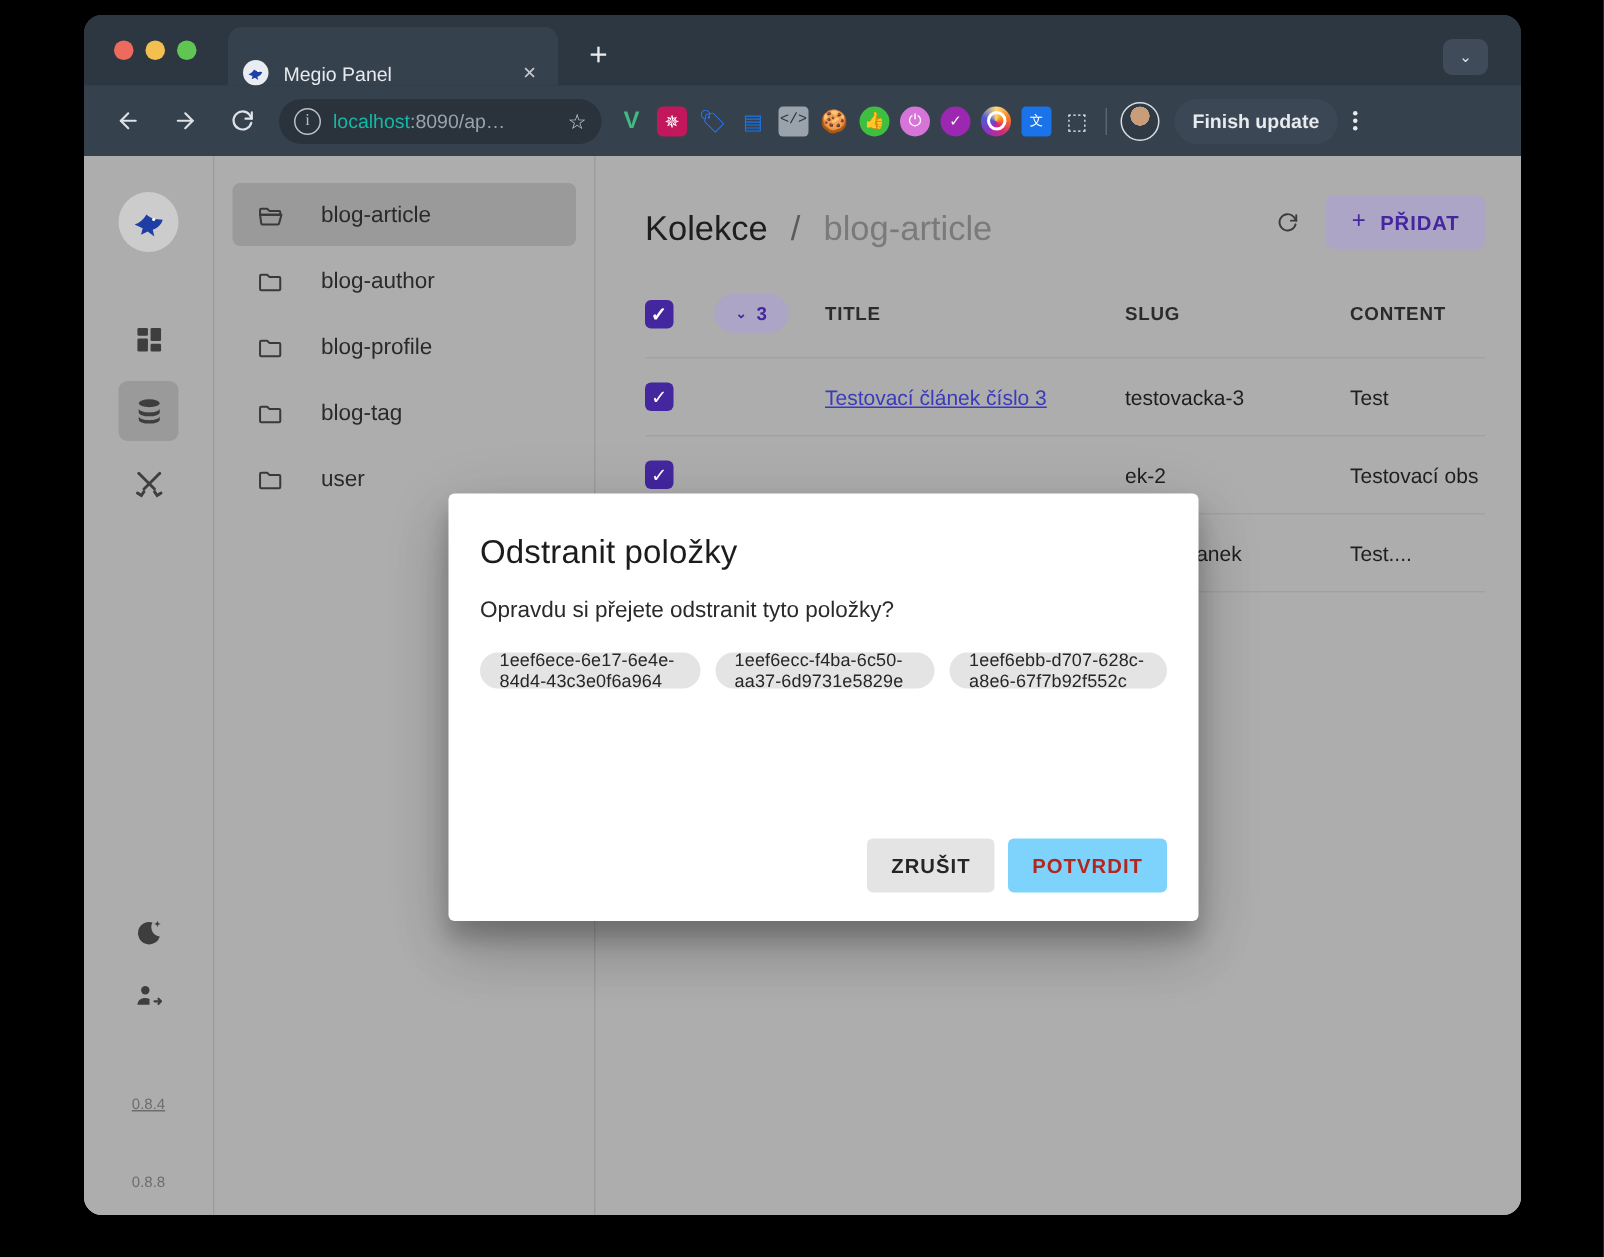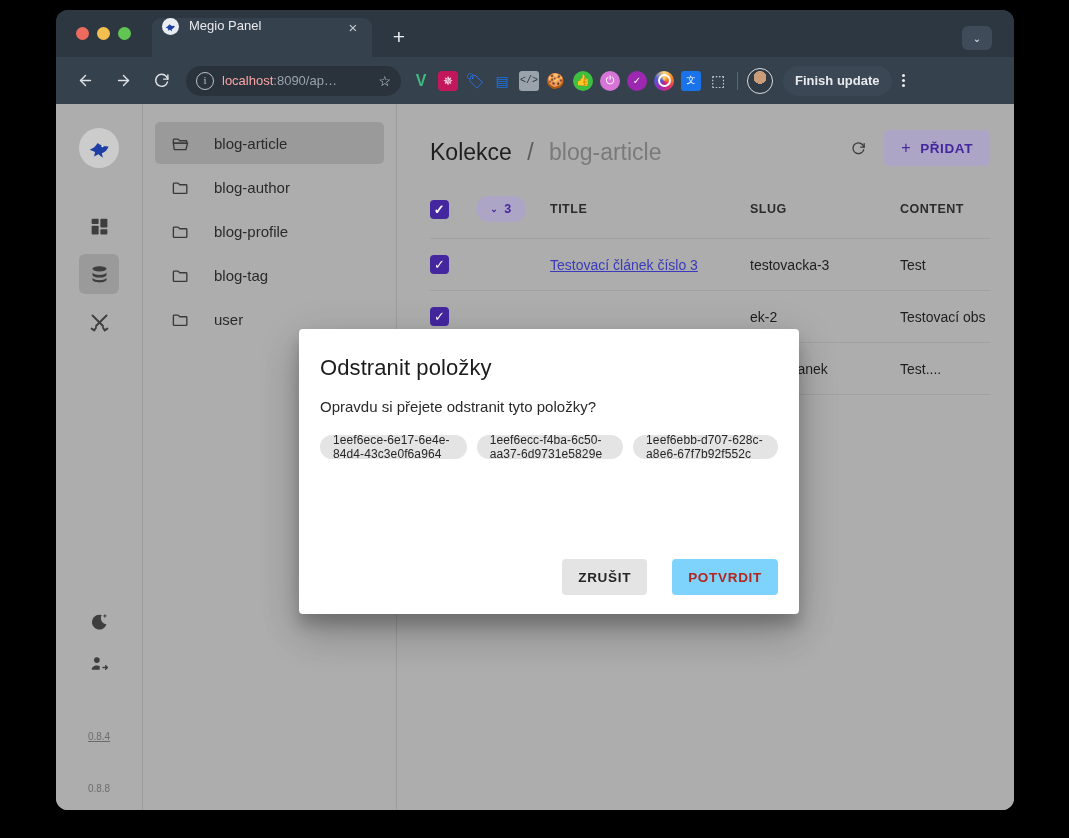--- a/index.html
+++ b/index.html
@@ -33,21 +33,21 @@
   .dot.red { background: #ec6b5e; }
   .dot.yellow { background: #f3bf4f; }
   .dot.green { background: #61c554; }
 
   .tab {
     position: absolute;
     left: 96px; top: 8px;
     width: 220px; height: 39px;
     background: #35414d;
     border-radius: 9px 9px 0 0;
-    display: flex; align-items: flex-start;
+    display: flex; align-items: flex-end;
     padding: 0 10px;
     box-sizing: border-box;
   }
   .tab-favicon {
     width: 17px; height: 17px; border-radius: 50%;
     background: #e9edf2;
     display: flex; align-items: center; justify-content: center;
     margin-right: 10px; flex: none;
   }
   .tab-favicon svg { width: 13px; height: 13px; }
@@ -100,21 +100,21 @@
     width: 16px; height: 16px; border-radius: 50%;
     border: 1.4px solid #b9c0c8; color: #b9c0c8;
     font-size: 11px; line-height: 14px; text-align: center;
     margin-right: 8px; font-family: "Liberation Serif", serif;
     flex: none;
   }
   .omni-url {
     flex: 1; font-size: 13px; color: #9aa3ac;
     white-space: nowrap; overflow: hidden;
   }
-  .omni-url b { color: #fca5a5; font-weight: 400; }
+  .omni-url b { color: #14b8a6; font-weight: 400; }
   .omni-star { color: #d2d7dd; font-size: 14px; margin-left: 6px; }
 
   .ext-row { display: flex; align-items: center; margin-left: 10px; gap: 7px; }
   .ext {
     width: 20px; height: 20px; border-radius: 4px;
     display: flex; align-items: center; justify-content: center;
     font-size: 12px; color: #fff;
     flex: none;
   }
   .ext.vue { color: #42b883; font-size: 16px; font-weight: bold; background: none; }
@@ -290,21 +290,21 @@
   .uuid-list { margin-top: 20px; display: flex; flex-direction: row; gap: 10px; align-items: flex-start; }
   .uuid {
     background: #e4e4e4; color: #262626;
     border-radius: 14px; height: 24px;
     display: flex; align-items: center;
     padding: 0 13px; font-size: 12px;
     letter-spacing: .1px;
   }
   .modal-actions {
     position: absolute; right: 21px; bottom: 19px;
-    display: flex; gap: 25px;
+    display: flex; gap: 9px;
   }
   .mbtn {
     height: 36px; border-radius: 4px;
     display: flex; align-items: center; justify-content: center;
     padding: 0 16px; font-size: 13.5px; letter-spacing: .7px;
     font-weight: 600;
   }
   .mbtn.cancel { background: #e4e4e4; color: #262626; }
   .mbtn.confirm { background: #7dd3fc; color: #b3261e; }
 </style>

